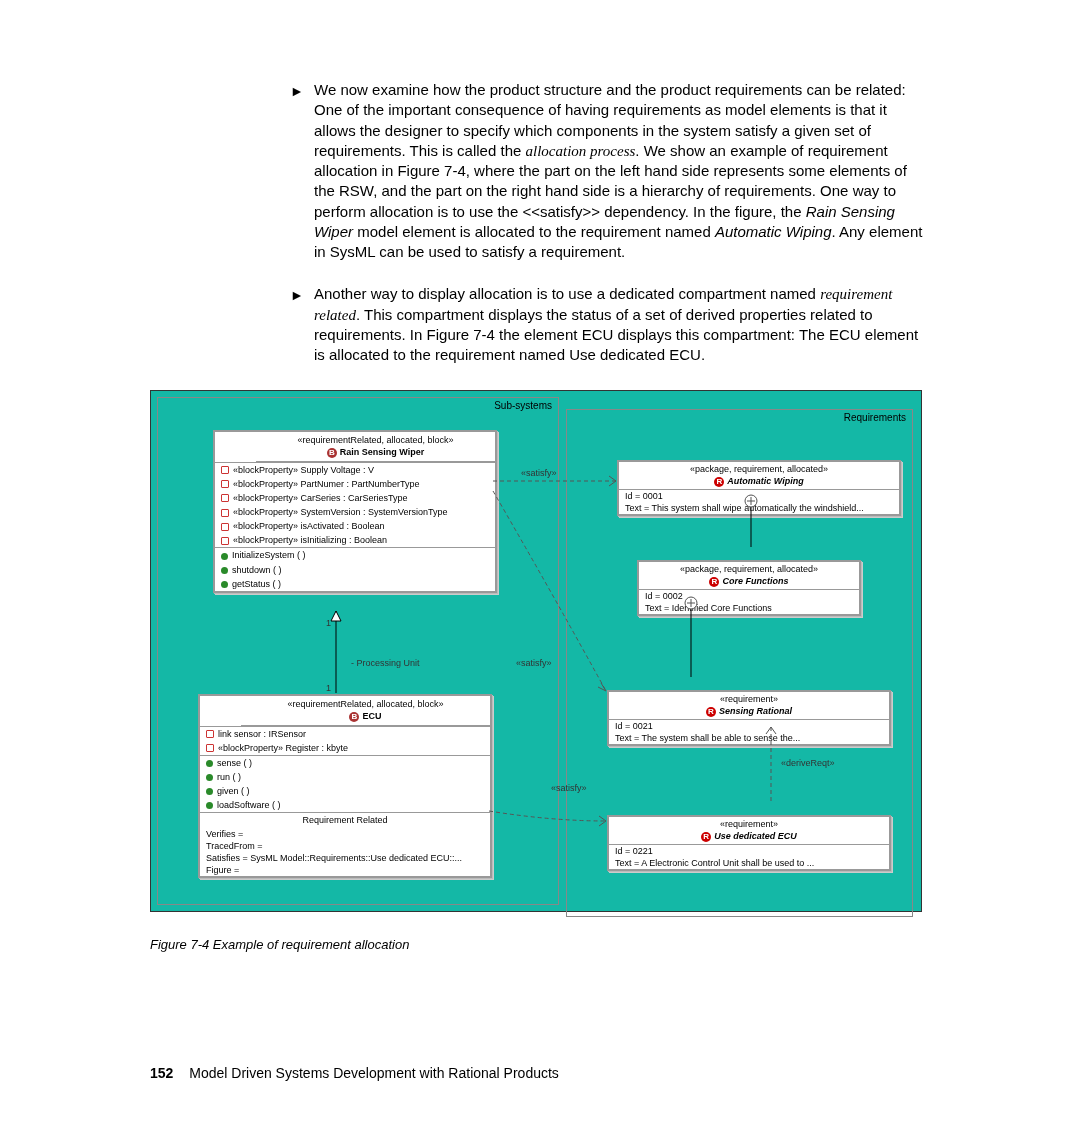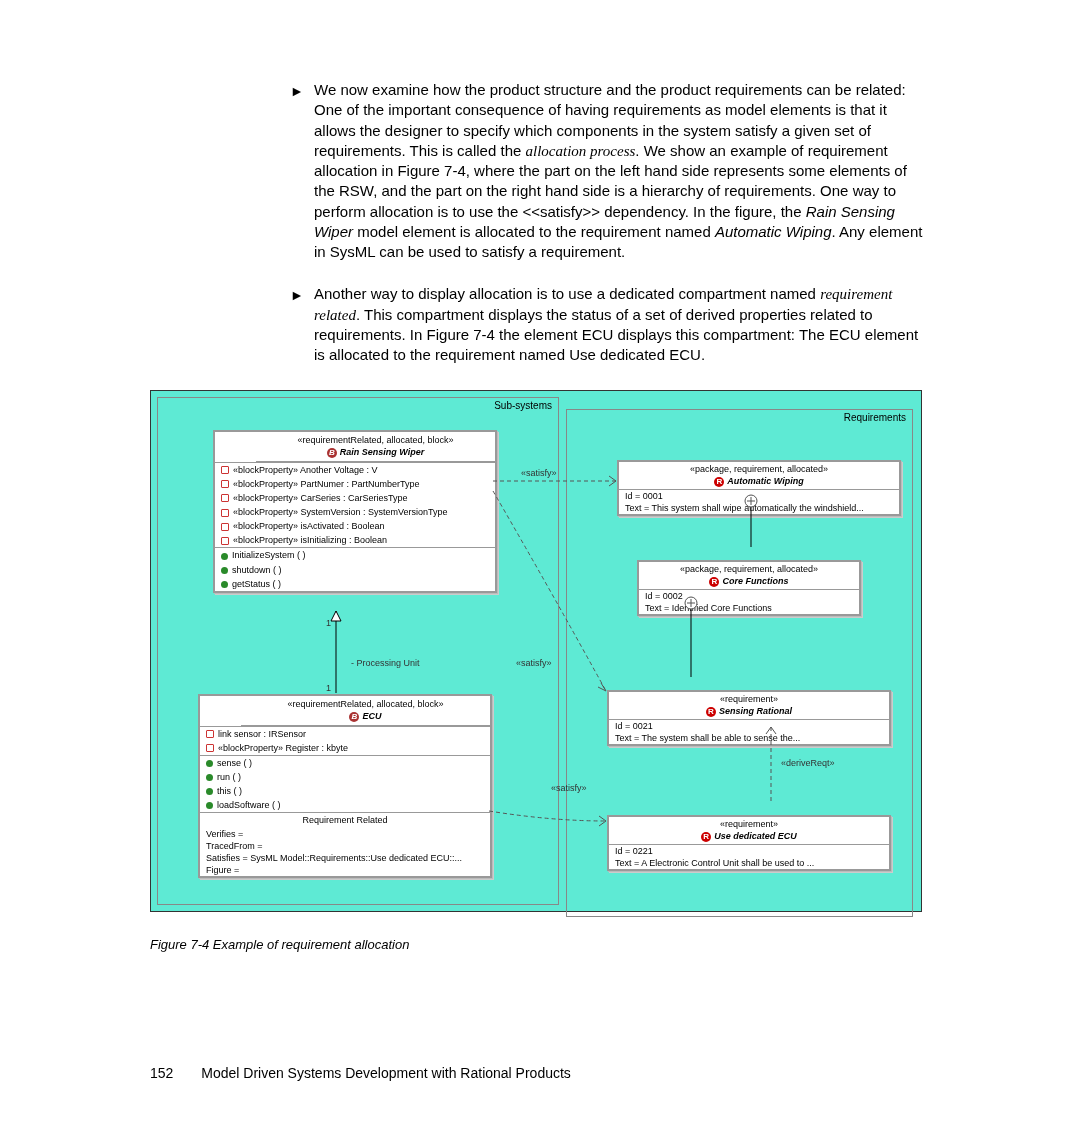--- a/index.html
+++ b/index.html
@@ -20,21 +20,21 @@
   .ital { font-style: italic; font-family: Georgia, 'Times New Roman', serif; }
   .ital-sans { font-style: italic; }
 
   .figure-frame {
     margin: 25px 0 8px 0;
     border: 1px solid #333;
     padding: 0;
     width: 770px;
     height: 520px;
     position: relative;
-    background: #5eead4;
+    background: #14b8a6;
     font-family: Verdana, Arial, sans-serif;
   }
   .subsys-frame {
     position: absolute; left: 6px; top: 6px; width: 400px; height: 506px;
     border: 1px solid #888;
   }
   .req-frame {
     position: absolute; left: 415px; top: 18px; width: 345px; height: 506px;
     border: 1px solid #888;
   }
@@ -43,37 +43,37 @@
     font-size: 10px; text-align: right;
   }
   .uml-box {
     position: absolute;
     border: 2px solid #999;
     background: #fff;
     box-shadow: 1px 1px 0 #bbb, 2px 2px 0 #ccc;
     font-size: 9px;
   }
   .uml-title { text-align: center; font-size: 9px; padding: 2px 4px; border-bottom: 1px solid #999; margin-left: 41px;}
-  .uml-title-bold { font-weight: bold; font-style: italic; }
+  .uml-title-bold { font-weight: bold; }
   .uml-sep { border-top: 1px solid #999; height:0; }
   .uml-row { padding: 1px 6px; white-space: nowrap; }
   .uml-row .sq { display:inline-block; width:6px; height:6px; border:1px solid #c33; margin-right:4px; vertical-align:middle; border-radius:1px;}
   .uml-row .circ { display:inline-block; width:7px; height:7px; background:#2a8a2a; margin-right:4px; vertical-align:middle; border-radius:50%;}
   .r-icon { display:inline-block; width:10px; height:10px; background:#c00; color:#fff; font-size:8px; line-height:10px; text-align:center; border-radius:50%; font-weight:bold; margin-right:3px; vertical-align:middle;}
   .b-icon { display:inline-block; width:10px; height:10px; background:#a33; color:#fff; font-size:8px; line-height:10px; text-align:center; border-radius:50%; font-weight:bold; margin-right:3px; vertical-align:middle;}
   .uml-small-row { padding: 0px 6px; font-size:9px; }
   svg.overlay { position:absolute; left:0; top:0; width:770px; height:520px; pointer-events:none; }
   .dash { stroke:#555; stroke-dasharray:4 3; fill:none; stroke-width:1; }
   .solid { stroke:#000; fill:none; stroke-width:1; }
   .lbl { font-size:9px; fill:#333; font-family:Verdana,Arial,sans-serif;}
   .arrowhead { fill:none; stroke:#555; stroke-width:1;}
 
   .caption { font-style: italic; font-size: 13px; margin-top: 24px; }
   .footer { margin-top: 110px; font-size: 14px; }
-  .footer .pg { font-weight: normal; margin-right: 24px;}
+  .footer .pg { font-weight: bold; margin-right: 12px;}
 
   .req-box { position:absolute; border:2px solid #999; background:#fff; font-size:9px; box-shadow: 1px 1px 0 #bbb, 2px 2px 0 #ccc;}
   .req-head { text-align:center; border-bottom:1px solid #999; padding:1px 4px;}
   .req-bold { font-weight:bold; font-style:italic;}
 </style>
 </head>
 <body>
 
 <div class="bullet-block">
   <div class="bullet-row">
@@ -97,21 +97,21 @@
 
   <div class="subsys-frame">
     <div class="frame-tab-right">Sub-systems</div>
 
     <div class="uml-box" style="left:55px; top:32px; width:280px;">
       <div class="uml-title">
         <div>«requirementRelated, allocated, block»</div>
         <div class="uml-title-bold"><span class="b-icon">B</span><span>Rain Sensing Wiper</span></div>
       </div>
       <div class="uml-sep"></div>
-      <div class="uml-row"><span class="sq"></span><span>«blockProperty» Another Voltage : V</span></div>
+      <div class="uml-row"><span class="sq"></span><span>«blockProperty» Supply Voltage : V</span></div>
       <div class="uml-row"><span class="sq"></span><span>«blockProperty» PartNumer : PartNumberType</span></div>
       <div class="uml-row"><span class="sq"></span><span>«blockProperty» CarSeries : CarSeriesType</span></div>
       <div class="uml-row"><span class="sq"></span><span>«blockProperty» SystemVersion : SystemVersionType</span></div>
       <div class="uml-row"><span class="sq"></span><span>«blockProperty» isActivated : Boolean</span></div>
       <div class="uml-row"><span class="sq"></span><span>«blockProperty» isInitializing : Boolean</span></div>
       <div class="uml-sep"></div>
       <div class="uml-row"><span class="circ"></span><span>InitializeSystem ( )</span></div>
       <div class="uml-row"><span class="circ"></span><span>shutdown ( )</span></div>
       <div class="uml-row"><span class="circ"></span><span>getStatus ( )</span></div>
     </div>
@@ -120,21 +120,21 @@
       <div class="uml-title">
         <div>«requirementRelated, allocated, block»</div>
         <div class="uml-title-bold"><span class="b-icon">B</span><span>ECU</span></div>
       </div>
       <div class="uml-sep"></div>
       <div class="uml-row"><span class="sq"></span><span>link sensor : IRSensor</span></div>
       <div class="uml-row"><span class="sq"></span><span>«blockProperty» Register : kbyte</span></div>
       <div class="uml-sep"></div>
       <div class="uml-row"><span class="circ"></span><span>sense ( )</span></div>
       <div class="uml-row"><span class="circ"></span><span>run ( )</span></div>
-      <div class="uml-row"><span class="circ"></span><span>this ( )</span></div>
+      <div class="uml-row"><span class="circ"></span><span>given ( )</span></div>
       <div class="uml-row"><span class="circ"></span><span>loadSoftware ( )</span></div>
       <div class="uml-sep"></div>
       <div style="text-align:center; font-size:9px; padding:1px 0;">Requirement Related</div>
       <div class="uml-small-row">Verifies =</div>
       <div class="uml-small-row">TracedFrom =</div>
       <div class="uml-small-row">Satisfies = SysML Model::Requirements::Use  dedicated ECU::...</div>
       <div class="uml-small-row">Figure =</div>
     </div>
   </div>
 

